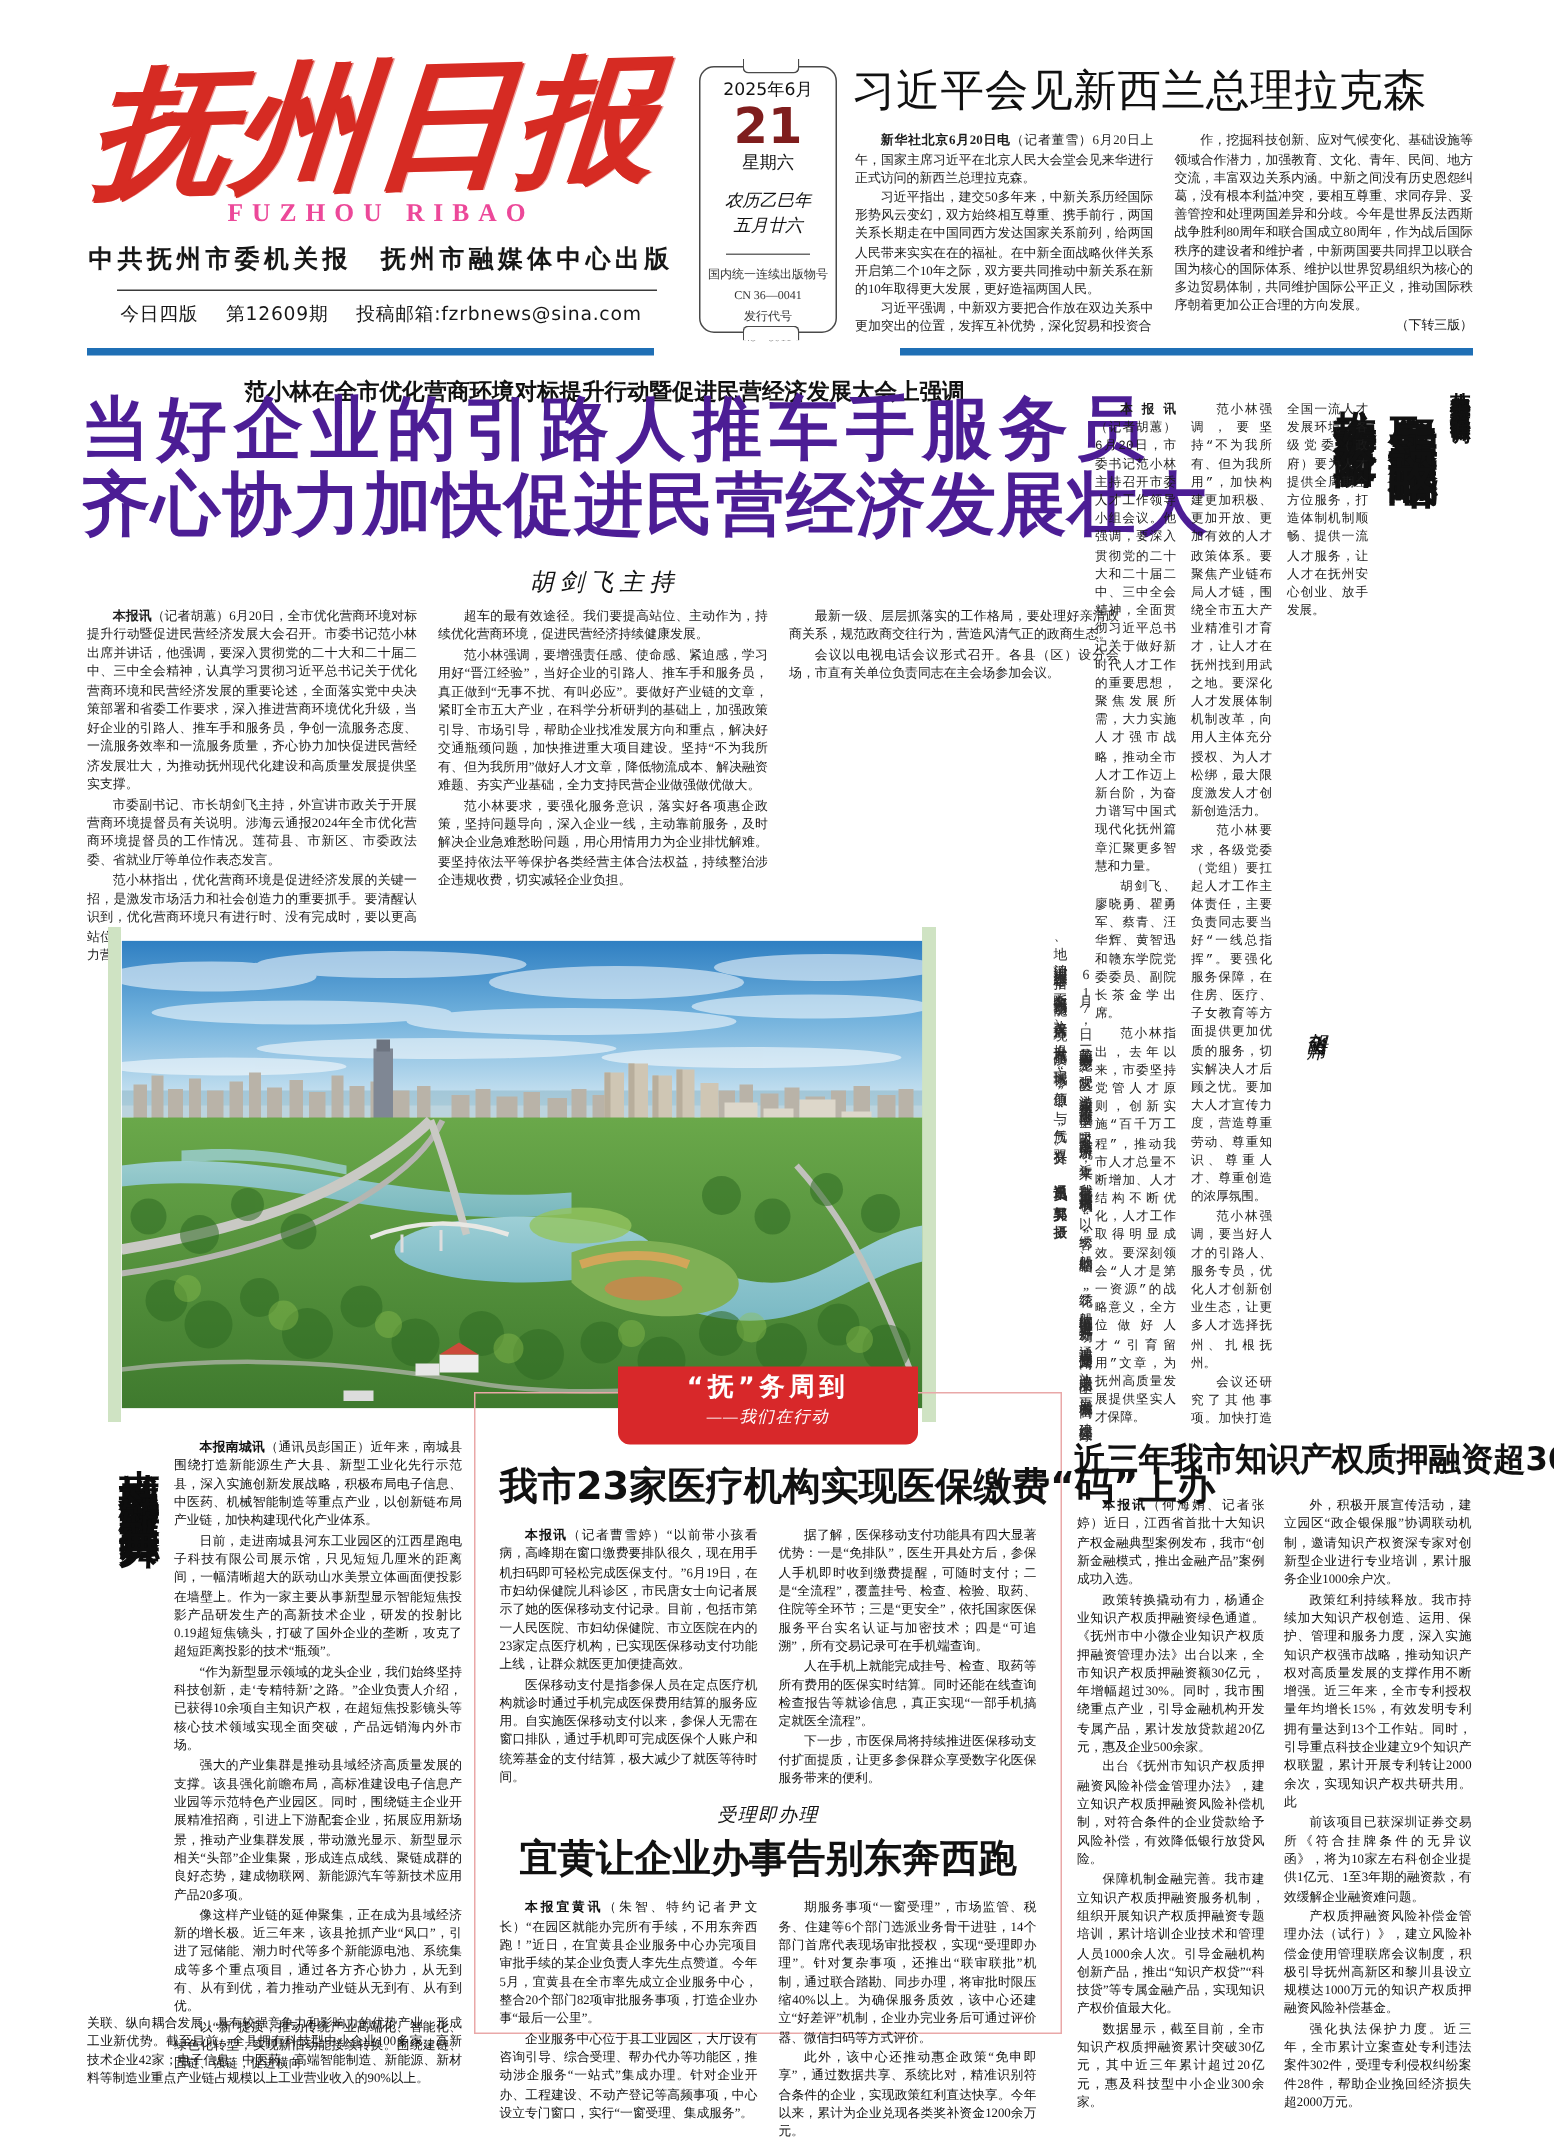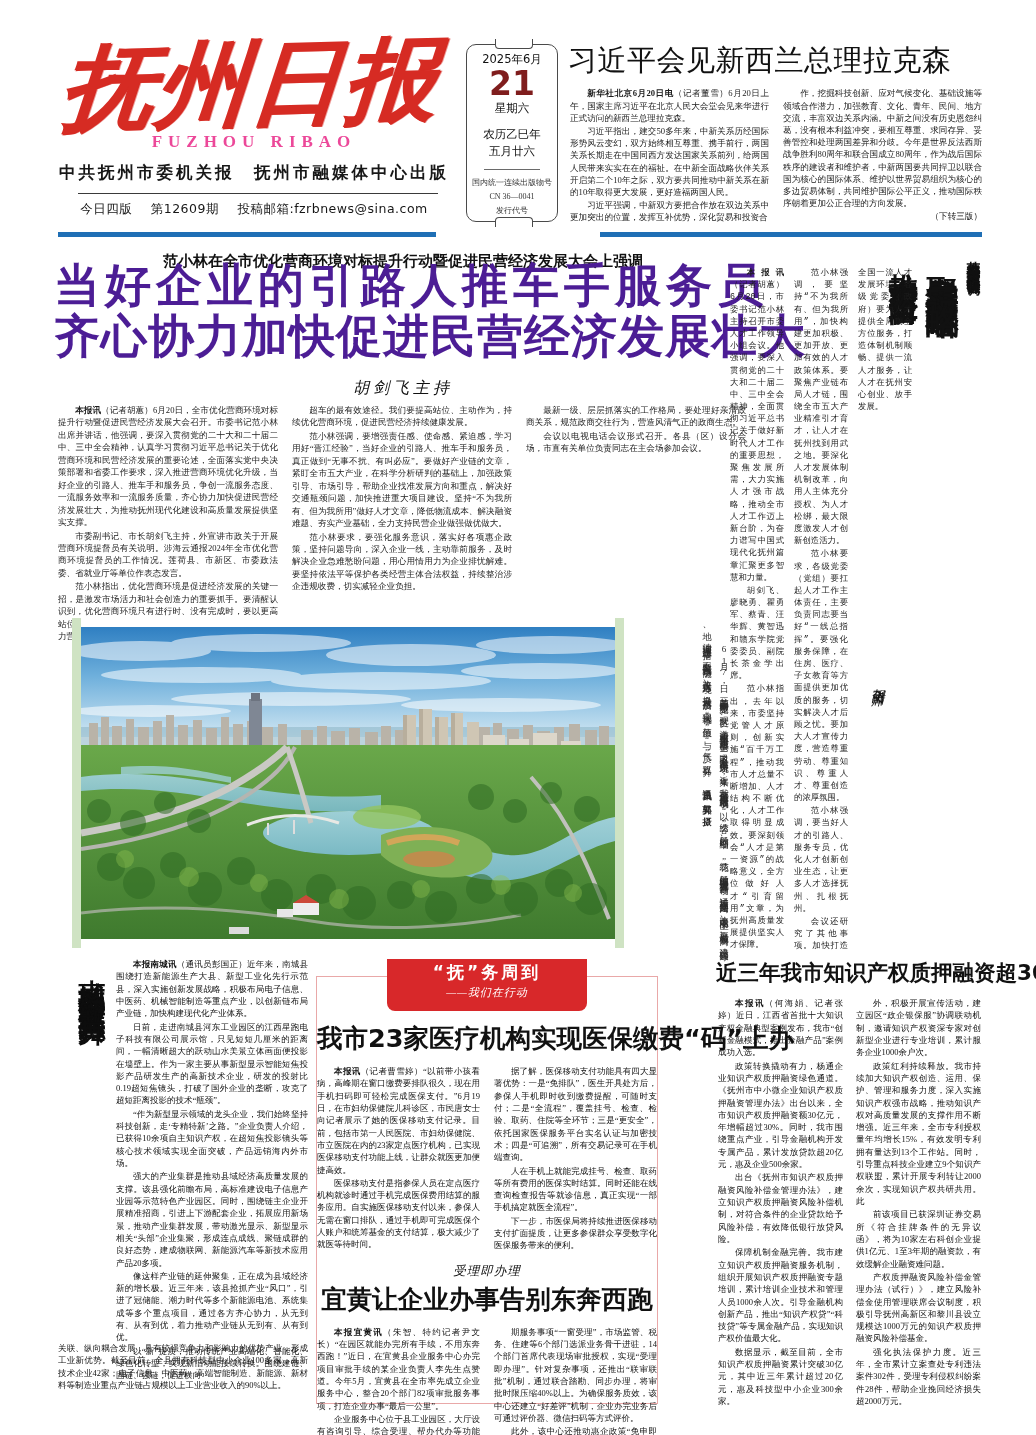--- a/index.html
+++ b/index.html
@@ -63,21 +63,21 @@
     
   }
   .datebox:before,.datebox:after{
     content:"";position:absolute;left:28px;width:36px;height:9px;background:#fff;
   }
   .datebox:before{top:-6px;border-left:1.4px solid #4a4a4a;border-right:1.4px solid #4a4a4a;border-bottom:1.4px solid #4a4a4a;border-radius:0 0 4px 4px;}
   .datebox:after{bottom:-6px;border-left:1.4px solid #4a4a4a;border-right:1.4px solid #4a4a4a;border-top:1.4px solid #4a4a4a;border-radius:4px 4px 0 0;}
   .dt-ym{font-size:11.5px;font-family:"DejaVu Sans","Liberation Sans",sans-serif;letter-spacing:0px;}
   .dt-day{font-size:33px;font-weight:700;color:#7f1d1d;line-height:1.05;font-family:"DejaVu Sans","Liberation Sans",sans-serif;}
   .dt-week{font-size:11.5px;font-family:"DejaVu Sans","Liberation Sans",sans-serif;margin-top:-1px;}
-  .dt-lunar{font-size:11.5px;margin-top:10px;line-height:1.5;font-family:"Liberation Serif",serif;}
+  .dt-lunar{font-size:11.5px;margin-top:10px;line-height:1.5;font-family:"Liberation Serif",serif;font-style:italic;}
   .dt-hr{width:56px;height:1px;background:#6a6a6a;margin:9px auto 6px;}
   .dt-cn{font-size:8px;line-height:1.75;color:#333;font-family:"Liberation Serif",serif;}
 
   
   .topstory{position:absolute;left:570px;top:44px;width:412px;}
   .ts-title{
     font-size:29px;font-weight:400;letter-spacing:.5px;line-height:1.15;
     font-family:"DejaVu Sans","Liberation Sans",sans-serif;
     white-space:nowrap;
     margin-left:-2px;
@@ -176,22 +176,22 @@
   .bl-left .bodywrap{
     position:absolute;left:58px;top:0;width:192px;height:378px;
   }
   .bl-left .bodywrap p{margin:0 0 1px 0;font-size:8.5px;line-height:1.45;text-align:justify;text-indent:2em;}
   .bl-left .tail{position:absolute;left:0;top:384px;width:250px;}
   .bl-left .tail p{margin:0 0 1px 0;font-size:8.5px;line-height:1.45;text-align:justify;text-indent:0;}
   .bl-left b{font-weight:700;}
 
   
   .bl-mid{
-    position:absolute;left:316px;top:976px;width:342px;height:428px;
-    border:1.4px solid #E9A8A8;box-sizing:border-box;padding:10px 0 0;
+    position:absolute;left:316px;top:928px;width:392px;height:428px;
+    border:1.4px solid #E9A8A8;box-sizing:border-box;padding:10px 16px 0;
   }
   .ribbon{
     position:absolute;left:50%;transform:translateX(-50%);top:-18px;
     background:#D8282A;color:#fff;width:200px;height:52px;
     border-radius:0 0 8px 8px;
     text-align:center;padding-top:2px;box-sizing:border-box;
   }
   .ribbon .r1{font-size:17px;font-weight:700;letter-spacing:3px;font-family:"DejaVu Sans","Liberation Sans",sans-serif;}
   .ribbon .r2{font-size:11px;letter-spacing:1px;margin-top:1px;font-family:Liberation Serif, serif;font-style:italic;}
   .mid-h1{

